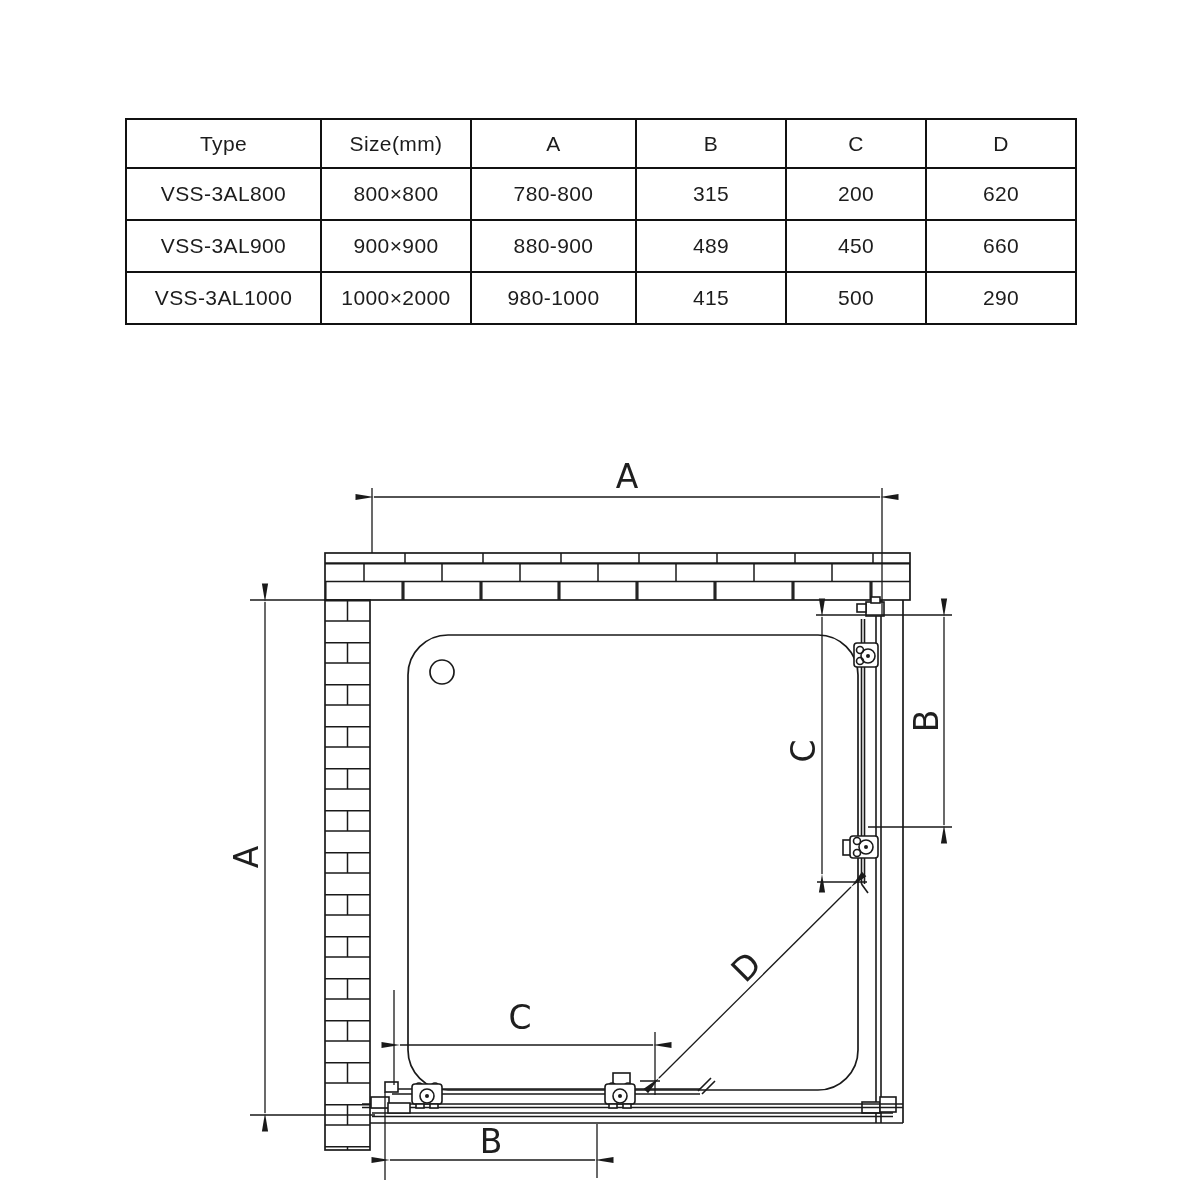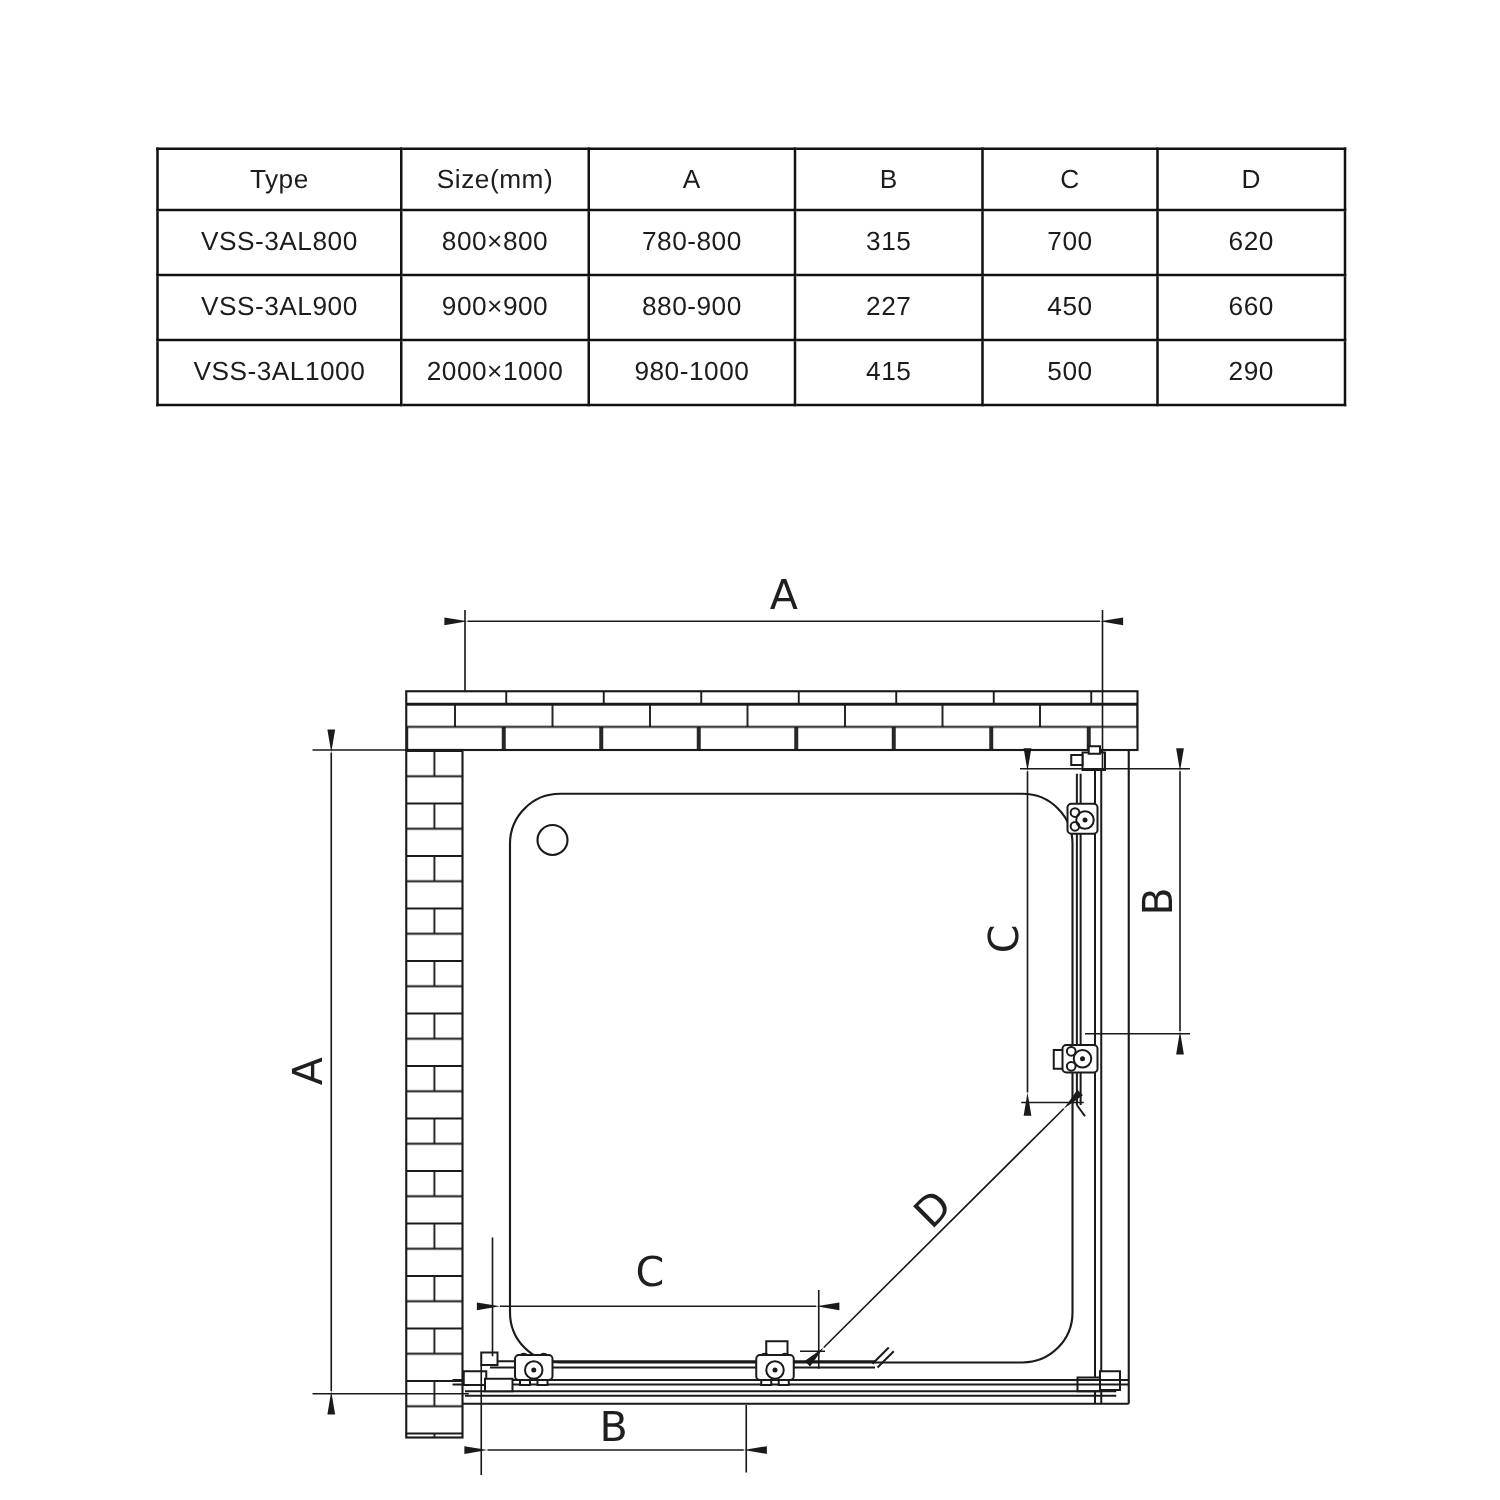--- a/index.html
+++ b/index.html
@@ -44,34 +44,34 @@
         <th>C</th>
         <th>D</th>
       </tr>
     </thead>
     <tbody>
       <tr>
         <td>VSS-3AL800</td>
         <td>800×800</td>
         <td>780-800</td>
         <td>315</td>
-        <td>700</td>
+        <td>200</td>
         <td>620</td>
       </tr>
       <tr>
         <td>VSS-3AL900</td>
         <td>900×900</td>
         <td>880-900</td>
-        <td>227</td>
+        <td>489</td>
         <td>450</td>
         <td>660</td>
       </tr>
       <tr>
         <td>VSS-3AL1000</td>
-        <td>2000×1000</td>
+        <td>1000×2000</td>
         <td>980-1000</td>
         <td>415</td>
         <td>500</td>
         <td>290</td>
       </tr>
     </tbody>
   </table>
 
   <div class="drawing">
     <svg width="1200" height="1200" viewBox="0 0 1200 1200">

